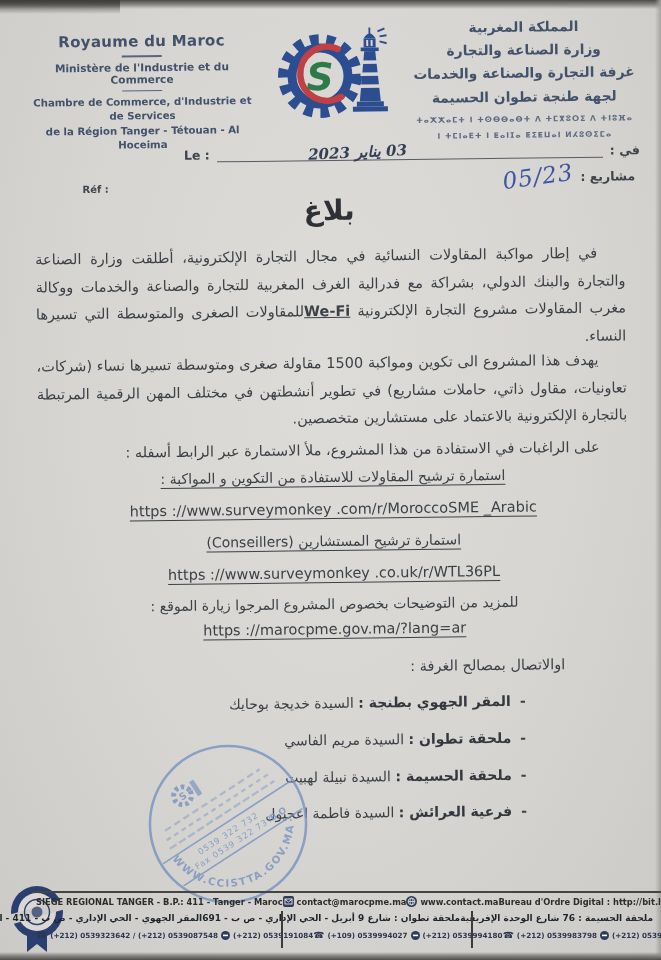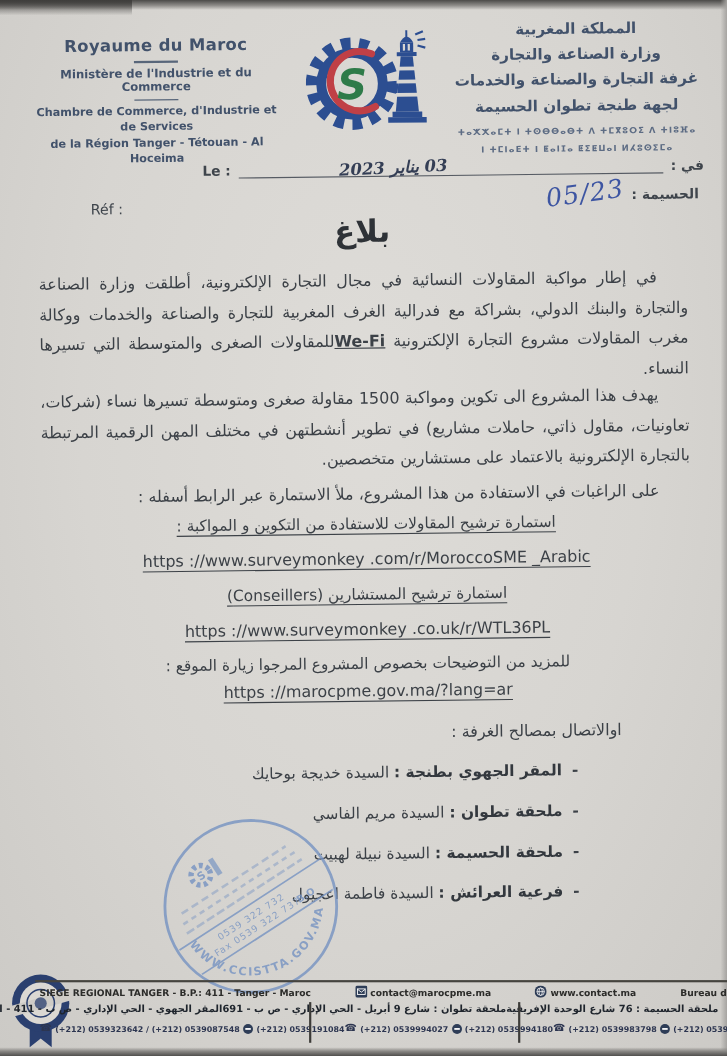--- a/index.html
+++ b/index.html
@@ -40,21 +40,21 @@
   .hdr-ar .tif{font-size:7.6px;font-weight:bold;letter-spacing:1px;line-height:1.55;
     margin-top:5px;color:#5d6c84;direction:ltr;}
 
   
   .date-row{position:absolute;left:186px;top:139px;width:456px;display:flex;align-items:flex-end;
     color:#3f454c;font-size:12.5px;font-weight:bold;}
   .date-line{flex:1;border-bottom:1.6px solid #565b63;margin:0 7px;height:21px;text-align:center;}
   .hand-date{font-family:"DejaVu Serif",serif;font-style:italic;font-size:15px;color:#343e55;
     display:inline-block;transform:rotate(-2deg) translate(-52px,3px);white-space:nowrap;}
   .ar-inline{direction:rtl;unicode-bidi:isolate;}
-  .ref-fr{position:absolute;left:84px;top:181px;font-size:13px;font-weight:normal;color:#3f454c;}
+  .ref-fr{position:absolute;left:84px;top:181px;font-size:10px;font-weight:bold;color:#3f454c;}
   .ref-ar{position:absolute;right:24px;top:166px;direction:rtl;display:flex;align-items:center;
     gap:7px;color:#3f454c;}
   .ref-ar .lbl{font-size:12.5px;font-weight:bold;}
   .hand-ref{font-family:"DejaVu Serif",serif;font-style:italic;font-size:23px;color:var(--ink-blue);
     display:inline-block;transform:rotate(-7deg);letter-spacing:1px;direction:ltr;}
 
   .doc-title{position:absolute;left:0;right:0;top:194px;text-align:center;font-size:28px;
     font-weight:bold;color:#2e3237;}
 
   
@@ -82,21 +82,21 @@
 
   
   .stamp{position:absolute;left:144px;top:740px;width:168px;height:168px;opacity:.8;}
 
   
   .badge{position:absolute;left:5px;top:884px;width:64px;height:74px;opacity:.95;}
 
   
   .f-div{position:absolute;left:32px;right:0;top:891px;height:2px;background:#45443f;}
   .f1{position:absolute;left:36px;right:5px;top:896px;display:flex;justify-content:space-between;
-    align-items:center;font-size:8.3px;font-weight:bold;color:#2c2c2a;white-space:nowrap;gap:40px;}
+    align-items:center;font-size:8.3px;font-weight:bold;color:#2c2c2a;white-space:nowrap;}
   .fgrp{display:inline-flex;align-items:center;gap:3px;}
   .f2{position:absolute;left:34px;right:8px;top:913px;direction:rtl;display:flex;
     justify-content:space-between;font-size:9px;font-weight:bold;color:#1e242c;white-space:nowrap;}
   .f3{position:absolute;left:36px;right:8px;top:931px;display:flex;justify-content:space-between;
     align-items:center;font-size:7.2px;font-weight:bold;color:#2c3550;white-space:nowrap;}
   .f3 .phone{font-size:9px;line-height:1;}
   .f-sep{position:absolute;top:911px;height:37px;width:1.6px;background:#3c3b38;}
   .sep1{left:281px;} .sep2{left:471px;}
   .icn{display:inline-block;vertical-align:middle;}
 </style>
@@ -159,21 +159,21 @@
     <div class="date-row">
       <span>Le :</span>
       <span class="date-line">
         <span class="hand-date ar-inline">03 يناير 2023</span>
       </span>
       <span class="ar-inline">في :</span>
     </div>
 
     <div class="ref-fr">Réf :</div>
     <div class="ref-ar">
-      <span class="lbl">الحسيمة :</span>
+      <span class="lbl">مشاريع :</span>
       <span class="hand-ref">05/23</span>
     </div>
 
     <div class="doc-title">بلاغ</div>
 
     <div class="para p1">
       <span>في إطار مواكبة المقاولات النسائية في مجال التجارة الإلكترونية، أطلقت وزارة الصناعة والتجارة والبنك الدولي، بشراكة مع فدرالية الغرف المغربية للتجارة والصناعة والخدمات ووكالة مغرب المقاولات مشروع التجارة الإلكترونية </span><b class="latin">We-Fi</b><span>للمقاولات الصغرى والمتوسطة التي تسيرها النساء.</span>
     </div>
     <div class="para p2">يهدف هذا المشروع الى تكوين ومواكبة 1500 مقاولة صغرى ومتوسطة تسيرها نساء (شركات، تعاونيات، مقاول ذاتي، حاملات مشاريع) في تطوير أنشطتهن في مختلف المهن الرقمية المرتبطة بالتجارة الإلكترونية بالاعتماد على مستشارين متخصصين.</div>
     <div class="para p3">على الراغبات في الاستفادة من هذا المشروع، ملأ الاستمارة عبر الرابط أسفله :</div>
@@ -281,21 +281,21 @@
       <span class="phone">☎</span>
       <span>(+212) 0539323642 / (+212) 0539087548</span>
       <svg class="icn" width="9" height="9" viewBox="0 0 9 9">
         <circle cx="4.5" cy="4.5" r="4.5" fill="#2e3d57"></circle>
           <rect x="2" y="3.6" width="5" height="1.6" fill="#fff"></rect>
       </svg>
       <span>(+212) 0539191084</span>
     </span>
     <span class="fgrp">
       <span class="phone">☎</span>
-      <span>(+212) 0539994027</span>
+      <span>(+109) 0539994027</span>
       <svg class="icn" width="9" height="9" viewBox="0 0 9 9">
         <circle cx="4.5" cy="4.5" r="4.5" fill="#2e3d57"></circle>
           <rect x="2" y="3.6" width="5" height="1.6" fill="#fff"></rect>
       </svg>
       <span>(+212) 0539994180</span>
     </span>
     <span class="fgrp">
       <span class="phone">☎</span>
       <span>(+212) 0539983798</span>
       <svg class="icn" width="9" height="9" viewBox="0 0 9 9">

